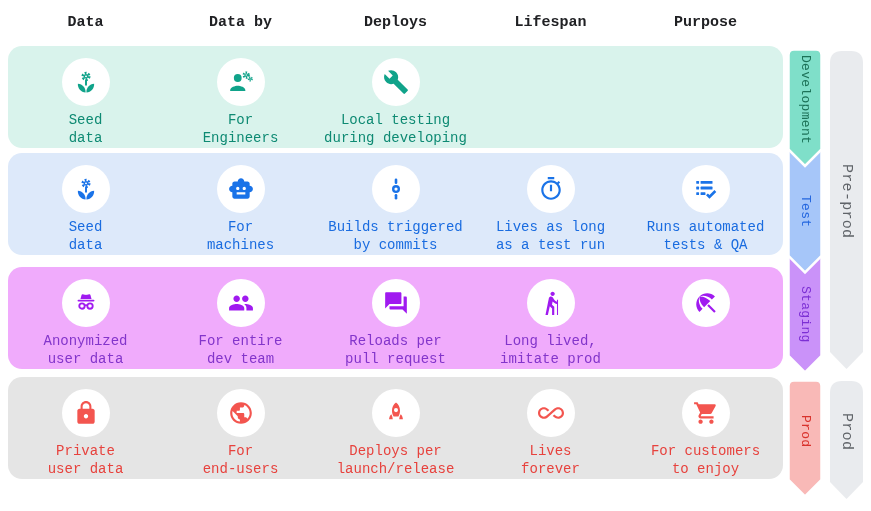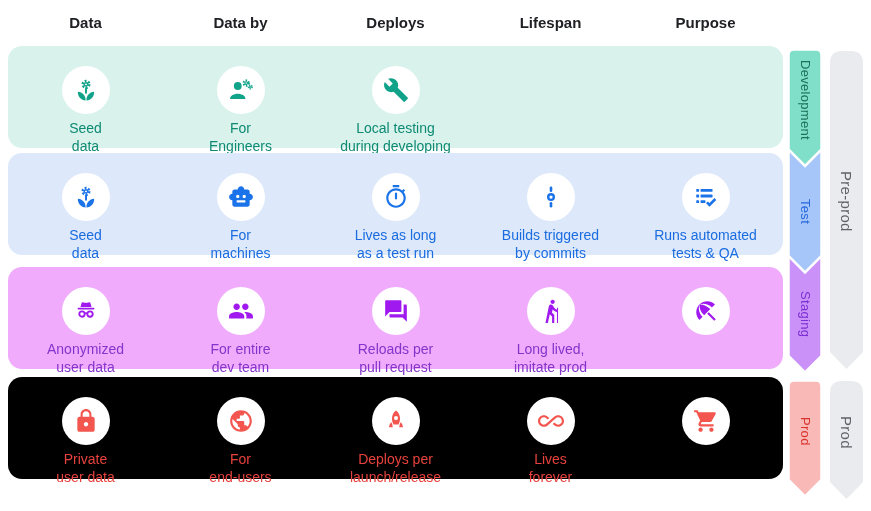--- a/index.html
+++ b/index.html
@@ -1,29 +1,29 @@
 <!DOCTYPE html>
 <html><head>
 <meta charset="utf-8">
 <style>
   * { margin:0; padding:0; box-sizing:border-box; }
   html,body { background:#fff; font-family:"Liberation Sans", sans-serif; }
-  .canvas { position:relative; width:871px; height:511px; background:#fff; overflow:hidden; }
+  .canvas { position:relative; width:871px; height:511px; background:#fff; overflow:hidden;font-family:Liberation Mono, monospace; }
 
   .col-header { position:absolute; top:14px; width:155px; text-align:center;
     font-size:15px; font-weight:bold; color:#202124; }
 
   .env-row { position:absolute; left:8px; width:775px; height:102px;
     border-radius:14px; display:flex; }
   .row-dev  { top:46px;  background:#d9f3ec; }
   .row-test { top:153px; background:#dde9fa; }
   .row-stg  { top:267px; background:#f0abfc; }
-  .row-prod { top:377px; background:#000000; }
-
-  .cell { width:155px; display:flex; flex-direction:column; align-items:center; padding-top:20px; }
+  .row-prod { top:377px; background:#e5e5e5; }
+
+  .cell { width:155px; display:flex; flex-direction:column; align-items:center; padding-top:12px; }
   .icon-circle { width:48px; height:48px; border-radius:50%; background:#fff;
     display:flex; align-items:center; justify-content:center; flex-shrink:0; }
   .icon-circle svg { width:26px; height:26px; display:block; }
   .cell-label { margin-top:5px; font-size:14px; line-height:18px; text-align:center; white-space:pre-line; }
 
   .row-dev  .icon-circle { color:#10a38a; } .row-dev  .cell-label { color:#0e8a73; }
   .row-test .icon-circle { color:#1a73e8; } .row-test .cell-label { color:#1a6ce0; }
   .row-stg  .icon-circle { color:#a01af0; } .row-stg  .cell-label { color:#8335cb; }
   .row-prod .icon-circle { color:#f3554f; } .row-prod .cell-label { color:#e7423d; }
 
@@ -111,37 +111,37 @@
         <svg viewBox="0 0 24 24">
             <path fill="currentColor" fill-rule="evenodd" d="M20 9V7c0-1.1-.9-2-2-2h-3c0-1.66-1.34-3-3-3S9 3.34 9 5H6c-1.1 0-2 .9-2 2v2c-1.66 0-3 1.34-3 3s1.34 3 3 3v4c0 1.1.9 2 2 2h12c1.1 0 2-.9 2-2v-4c1.66 0 3-1.34 3-3s-1.34-3-3-3zM7.5 11.5c0-.83.67-1.5 1.5-1.5s1.5.67 1.5 1.5S9.83 13 9 13s-1.5-.67-1.5-1.5zM16 17H8v-2h8v2zm-1-4c-.83 0-1.5-.67-1.5-1.5S14.17 10 15 10s1.5.67 1.5 1.5S15.83 13 15 13z"></path>
           </svg>
       </div>
       <div class="cell-label">For
 machines</div>
     </div>
     <div class="cell">
       <div class="icon-circle">
         <svg viewBox="0 0 24 24">
-            <path fill="currentColor" d="M15 1H9v2h6V1zm-4 13h2V8h-2v6zm8.03-6.61l1.42-1.42c-.43-.51-.9-.99-1.41-1.41l-1.42 1.42C16.07 4.74 14.12 4 12 4c-4.97 0-9 4.03-9 9s4.02 9 9 9 9-4.03 9-9c0-2.12-.74-4.07-1.97-5.61zM12 20c-3.87 0-7-3.13-7-7s3.13-7 7-7 7 3.13 7 7-3.13 7-7 7z"></path>
-          </svg>
-      </div>
-      <div class="cell-label">Lives as long
-as a test run</div>
-    </div>
-    <div class="cell">
-      <div class="icon-circle">
-        <svg viewBox="0 0 24 24">
             <rect x="10.8" y="2.2" width="2.4" height="5.2" rx="1.2" fill="currentColor"></rect>
             <circle cx="12" cy="12" r="3.7" fill="currentColor"></circle>
             <circle cx="12" cy="12" r="1.5" fill="#fff"></circle>
             <rect x="10.8" y="16.6" width="2.4" height="5.2" rx="1.2" fill="currentColor"></rect>
           </svg>
       </div>
       <div class="cell-label">Builds triggered
 by commits</div>
+    </div>
+    <div class="cell">
+      <div class="icon-circle">
+        <svg viewBox="0 0 24 24">
+            <path fill="currentColor" d="M15 1H9v2h6V1zm-4 13h2V8h-2v6zm8.03-6.61l1.42-1.42c-.43-.51-.9-.99-1.41-1.41l-1.42 1.42C16.07 4.74 14.12 4 12 4c-4.97 0-9 4.03-9 9s4.02 9 9 9 9-4.03 9-9c0-2.12-.74-4.07-1.97-5.61zM12 20c-3.87 0-7-3.13-7-7s3.13-7 7-7 7 3.13 7 7-3.13 7-7 7z"></path>
+          </svg>
+      </div>
+      <div class="cell-label">Lives as long
+as a test run</div>
     </div>
     <div class="cell">
       <div class="icon-circle">
         <svg viewBox="0 0 24 24">
             <g fill="currentColor">
               <rect x="3" y="4.6" width="2.6" height="2.6" rx=".5"></rect>
               <rect x="7" y="4.6" width="11" height="2.6" rx=".5"></rect>
               <rect x="3" y="9.8" width="2.6" height="2.6" rx=".5"></rect>
               <rect x="7" y="9.8" width="11" height="2.6" rx=".5"></rect>
               <rect x="3" y="15" width="2.6" height="2.6" rx=".5"></rect>
@@ -244,20 +244,22 @@
       </div>
       <div class="cell-label">Lives
 forever</div>
     </div>
     <div class="cell">
       <div class="icon-circle">
         <svg viewBox="0 0 24 24">
             <path fill="currentColor" d="M7 18c-1.1 0-1.99.9-1.99 2S5.9 22 7 22s2-.9 2-2-.9-2-2-2zM1 2v2h2l3.6 7.59-1.35 2.45c-.16.28-.25.61-.25.96 0 1.1.9 2 2 2h12v-2H7.42c-.14 0-.25-.11-.25-.25l.03-.12.9-1.63h7.45c.75 0 1.41-.41 1.75-1.03l3.58-6.49c.08-.14.12-.31.12-.48 0-.55-.45-1-1-1H5.21l-.94-2H1zm16 16c-1.1 0-1.99.9-1.99 2s.89 2 1.99 2 2-.9 2-2-.9-2-2-2z"></path>
           </svg>
       </div>
+      <div class="cell-label">For customers
+to enjoy</div>
     </div>
   </div>
 
   <svg class="ribbon-svg" width="871" height="511" viewBox="0 0 871 511">
     <path d="M830 63 q0-12 12-12 h9 q12 0 12 12 V352 L846.5 369 L830 352 Z" fill="#e9ebee"></path>
     <path d="M830 393 q0-12 12-12 h9 q12 0 12 12 V482 L846.5 499 L830 482 Z" fill="#e9ebee"></path>
     <path d="M788.5 252 h33 V356 L805 372.5 L788.5 356 Z" fill="#ca92f9" stroke="#fff" stroke-width="2.5"></path>
     <path d="M788.5 146 h33 V256 L805 272.5 L788.5 256 Z" fill="#a6c6f9" stroke="#fff" stroke-width="2.5"></path>
     <path d="M788.5 55 q0-5.5 5.5-5.5 h22 q5.5 0 5.5 5.5 V149.5 L805 166 L788.5 149.5 Z" fill="#7fdfc9" stroke="#fff" stroke-width="2.5"></path>
     <path d="M788.5 386 q0-5.5 5.5-5.5 h22 q5.5 0 5.5 5.5 V480 L805 496.5 L788.5 480 Z" fill="#f9b9b7" stroke="#fff" stroke-width="2.5"></path>

